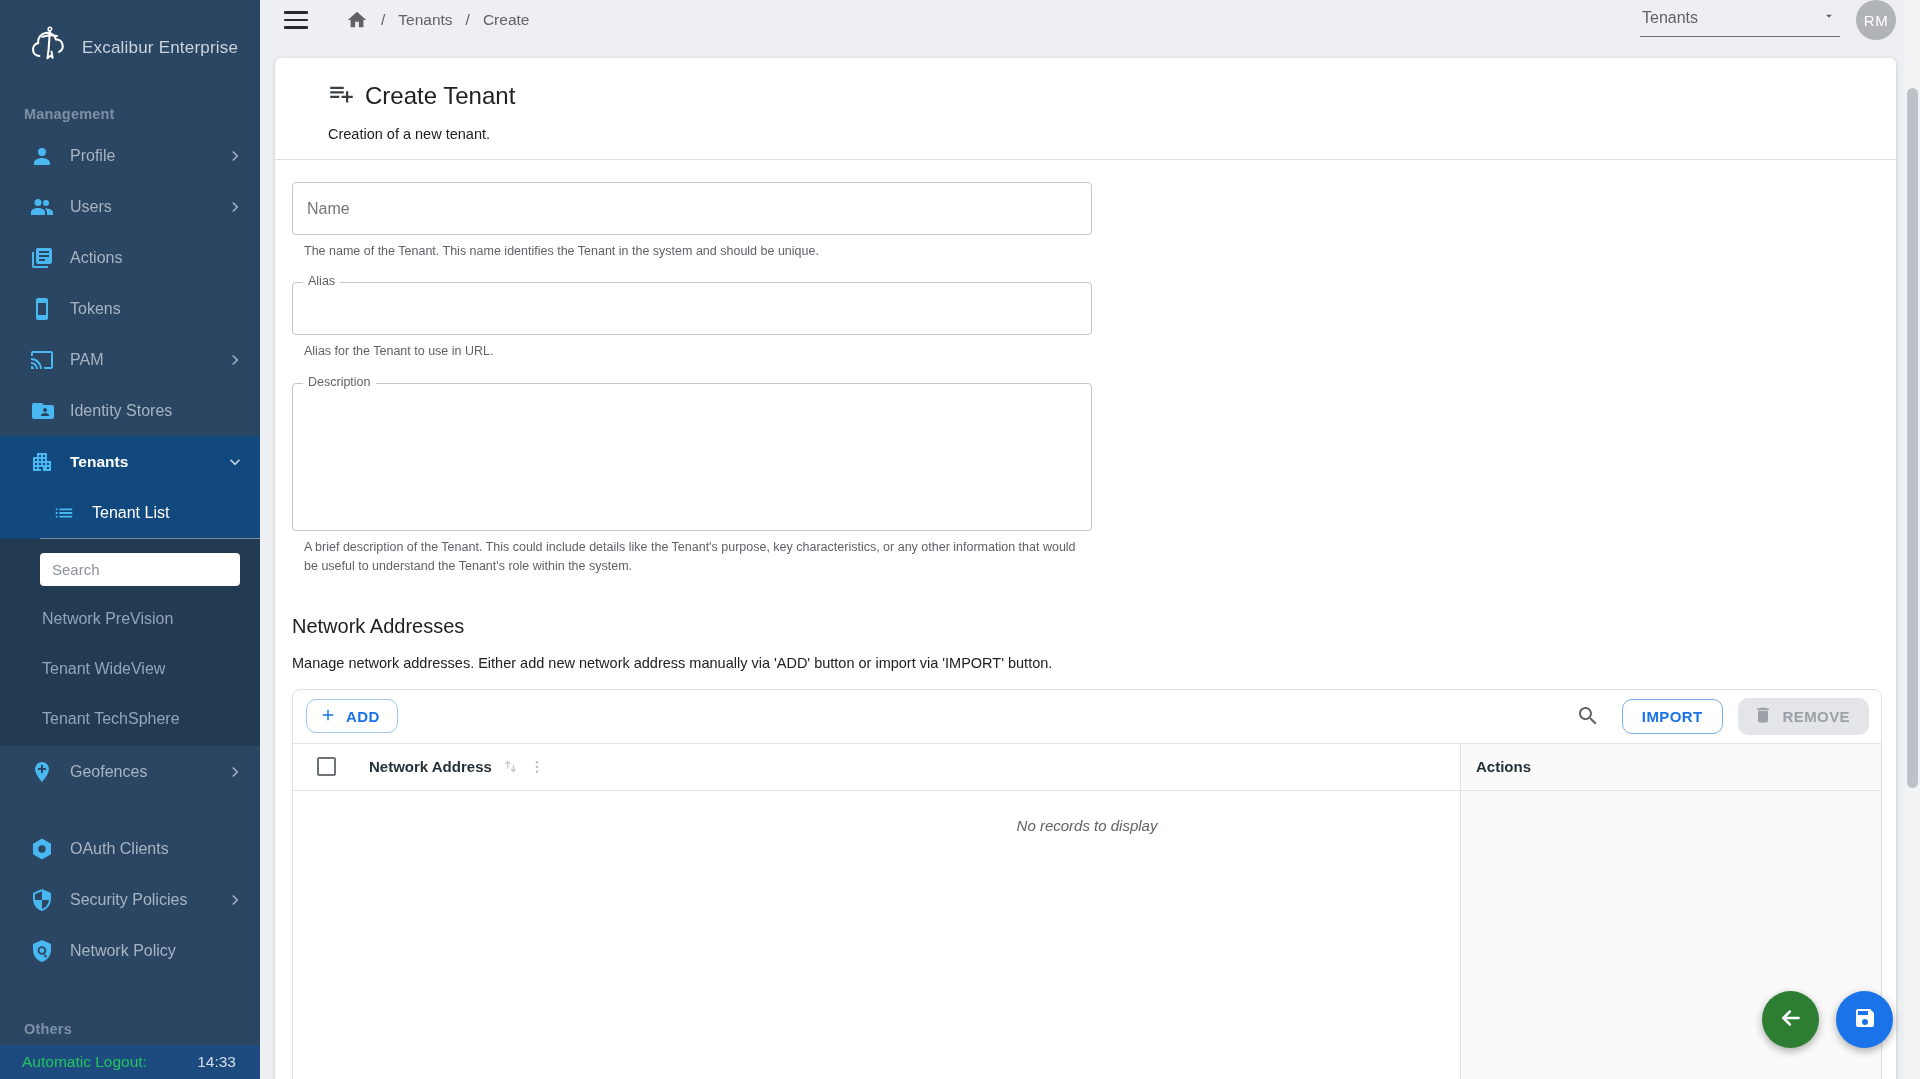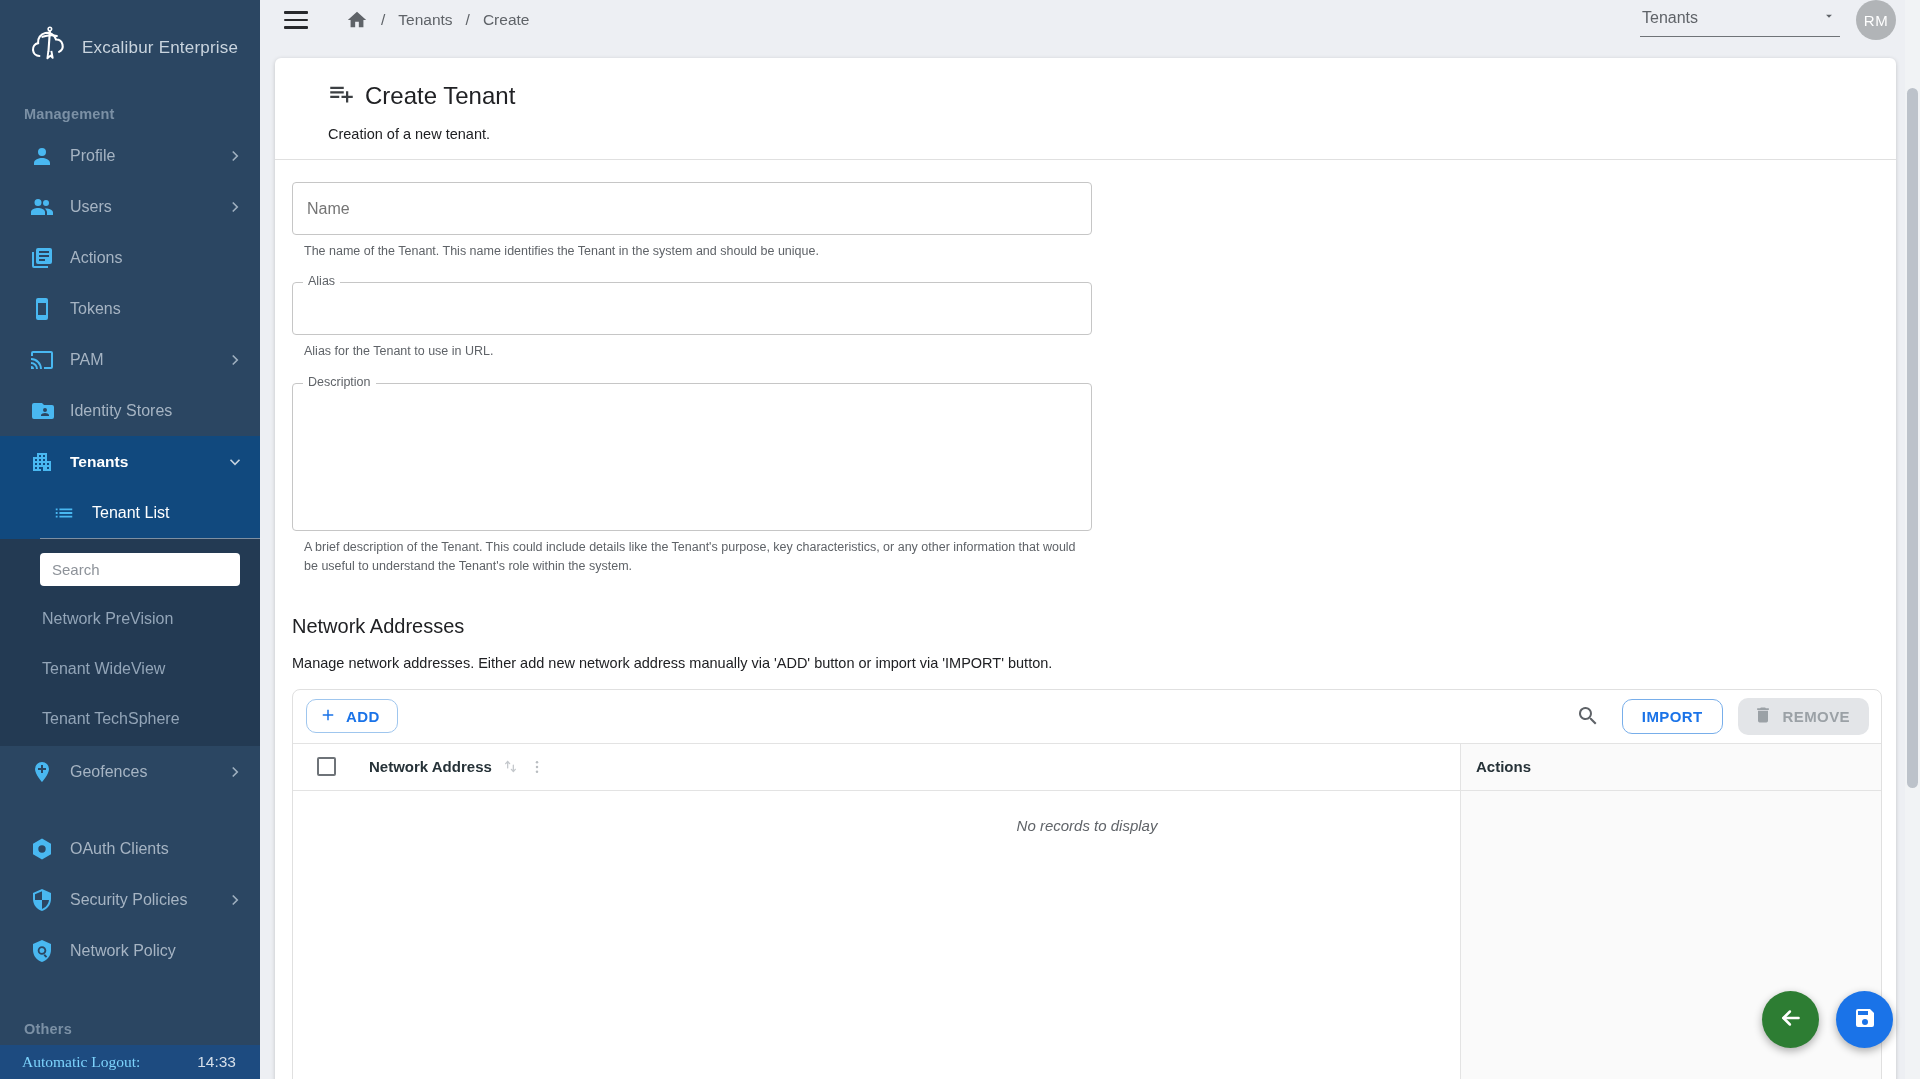--- a/index.html
+++ b/index.html
@@ -23,21 +23,21 @@
   .active-block .nav-label { color:#ffffff; }
   .row-tenants .nav-label { font-weight:bold; font-size:15.5px; }
   .row-child { padding-left:52px; }
   .nav-divider { border-bottom:1px solid #7d8fa2; margin-left:40px; }
   .sub-block { background:#233a53; padding-bottom:2px; }
   .side-search { display:block; width:200px; height:33px; margin:14px 20px 8px 40px; border:none; border-radius:4px; background:#ffffff; padding:0 12px; font-size:15px; font-family:inherit; color:#15803d; outline:none; }
   .side-search::placeholder { color:#8d9299; }
   .sub-item { height:50px; display:flex; align-items:center; padding-left:42px; color:#93a5b8; font-size:16px; cursor:pointer; }
   .gap26 { height:26px; }
   .logout-bar { height:34px; background:#1d4b80; display:flex; align-items:center; justify-content:space-between; padding:0 24px 0 22px; }
-  .logout-label { color:#7dd3fc; font-size:15.5px;font-family:Liberation Serif, serif; }
+  .logout-label { color:#22c55e; font-size:15.5px; }
   .logout-time { color:#d6dfe9; font-size:15.5px; }
 
   
   .main { flex:1; display:flex; flex-direction:column; height:1079px; }
   .topbar { height:64px; display:flex; align-items:center; padding:0 24px; }
   .hamburger { width:24px; height:18px; display:flex; flex-direction:column; justify-content:space-between; cursor:pointer; }
   .hamburger span { display:block; height:2.6px; background:#27292c; border-radius:1px; }
   .crumbs { display:flex; align-items:center; gap:13px; margin-left:38px; color:#5f6368; font-size:15.5px; }
   .crumb-home { display:flex; cursor:pointer; }
   .crumb-link { cursor:pointer; }

